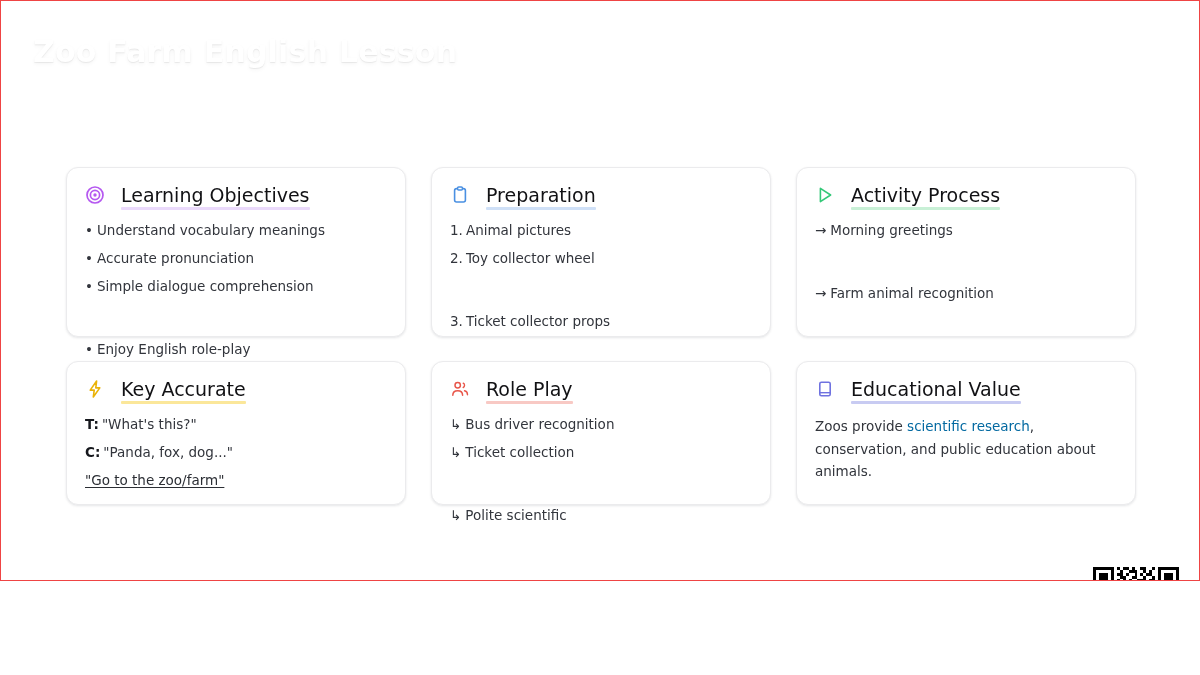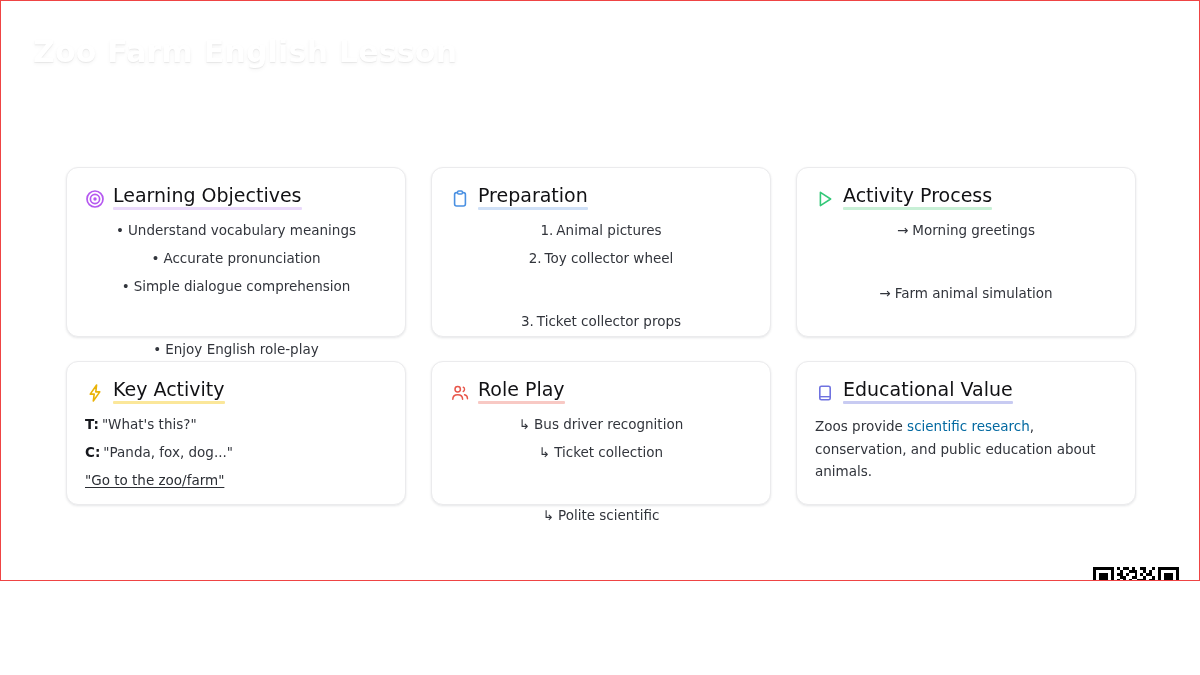--- a/index.html
+++ b/index.html
@@ -55,22 +55,22 @@
     border-radius: 12px;
     box-shadow: 0 1px 3px rgba(16,24,40,0.07), 0 1px 2px rgba(16,24,40,0.04);
     box-sizing: border-box;
     padding: 17px 18px 16px 18px;
   }
   .card.r1 { height: 170px; }
   .card.r2 { height: 144px; }
 
   .card-head {
     display: flex;
-    align-items: flex-end;
-    gap: 8px;
+    align-items: flex-start;
+    gap: 16px;
     margin: 0 0 12px 0;
   }
   .card-icon {
     width: 20px;
     height: 20px;
     flex: 0 0 20px;
     display: flex;
     align-items: center;
     justify-content: center;
   }
@@ -95,21 +95,20 @@
     border-radius: 1px;
   }
 
   .list { margin: 0; padding: 0; list-style: none; }
   .list li {
     font-size: 13.5px;
     line-height: 1.4;
     color: #32353c;
     margin-bottom: 9px;
     white-space: nowrap;
-    text-align: center;
   }
   .list li:last-child { margin-bottom: 0; margin-top: 44px; }
   .marker {
     display: inline-block;
     color: #32353c;
     margin-right: 4px;
   }
   .marker.num { margin-right: 3px; }
 
   .dlg { margin: 0; padding: 0; list-style: none; }
@@ -199,32 +198,32 @@
       <div class="card-head">
         <span class="card-icon">
           <svg width="20" height="20" viewBox="0 0 20 20">
             <path d="M5.4 3.4 L15.6 10 L5.4 16.6 Z" fill="none" stroke="#34c878" stroke-width="1.6" stroke-linejoin="round"></path>
           </svg>
         </span>
         <span class="card-title" style="--hl:#c8f0d6">Activity Process</span>
       </div>
       <ul class="list">
         <li><span class="marker">→</span><span>Morning greetings</span></li>
-        <li><span class="marker">→</span><span>Farm animal simulation</span></li>
+        <li><span class="marker">→</span><span>Farm animal recognition</span></li>
       </ul>
     </div>
 
     <div class="card r2">
       <div class="card-head">
         <span class="card-icon">
           <svg width="20" height="20" viewBox="0 0 20 20">
             <path d="M11.6 2 L5.2 11.1 L9.2 11.1 L8.3 18 L14.8 8.9 L10.8 8.9 Z" fill="none" stroke="#eab308" stroke-width="1.6" stroke-linejoin="round"></path>
           </svg>
         </span>
-        <span class="card-title" style="--hl:#fbe79a">Key Activity</span>
+        <span class="card-title" style="--hl:#fbe79a">Key Accurate</span>
       </div>
       <ul class="dlg">
         <li><span class="who">T:</span><span>"What's this?"</span></li>
         <li><span class="who">C:</span><span>"Panda, fox, dog..."</span></li>
         <li><span class="quoteline">"Go to the zoo/farm"</span></li>
       </ul>
     </div>
 
     <div class="card r2">
       <div class="card-head">

